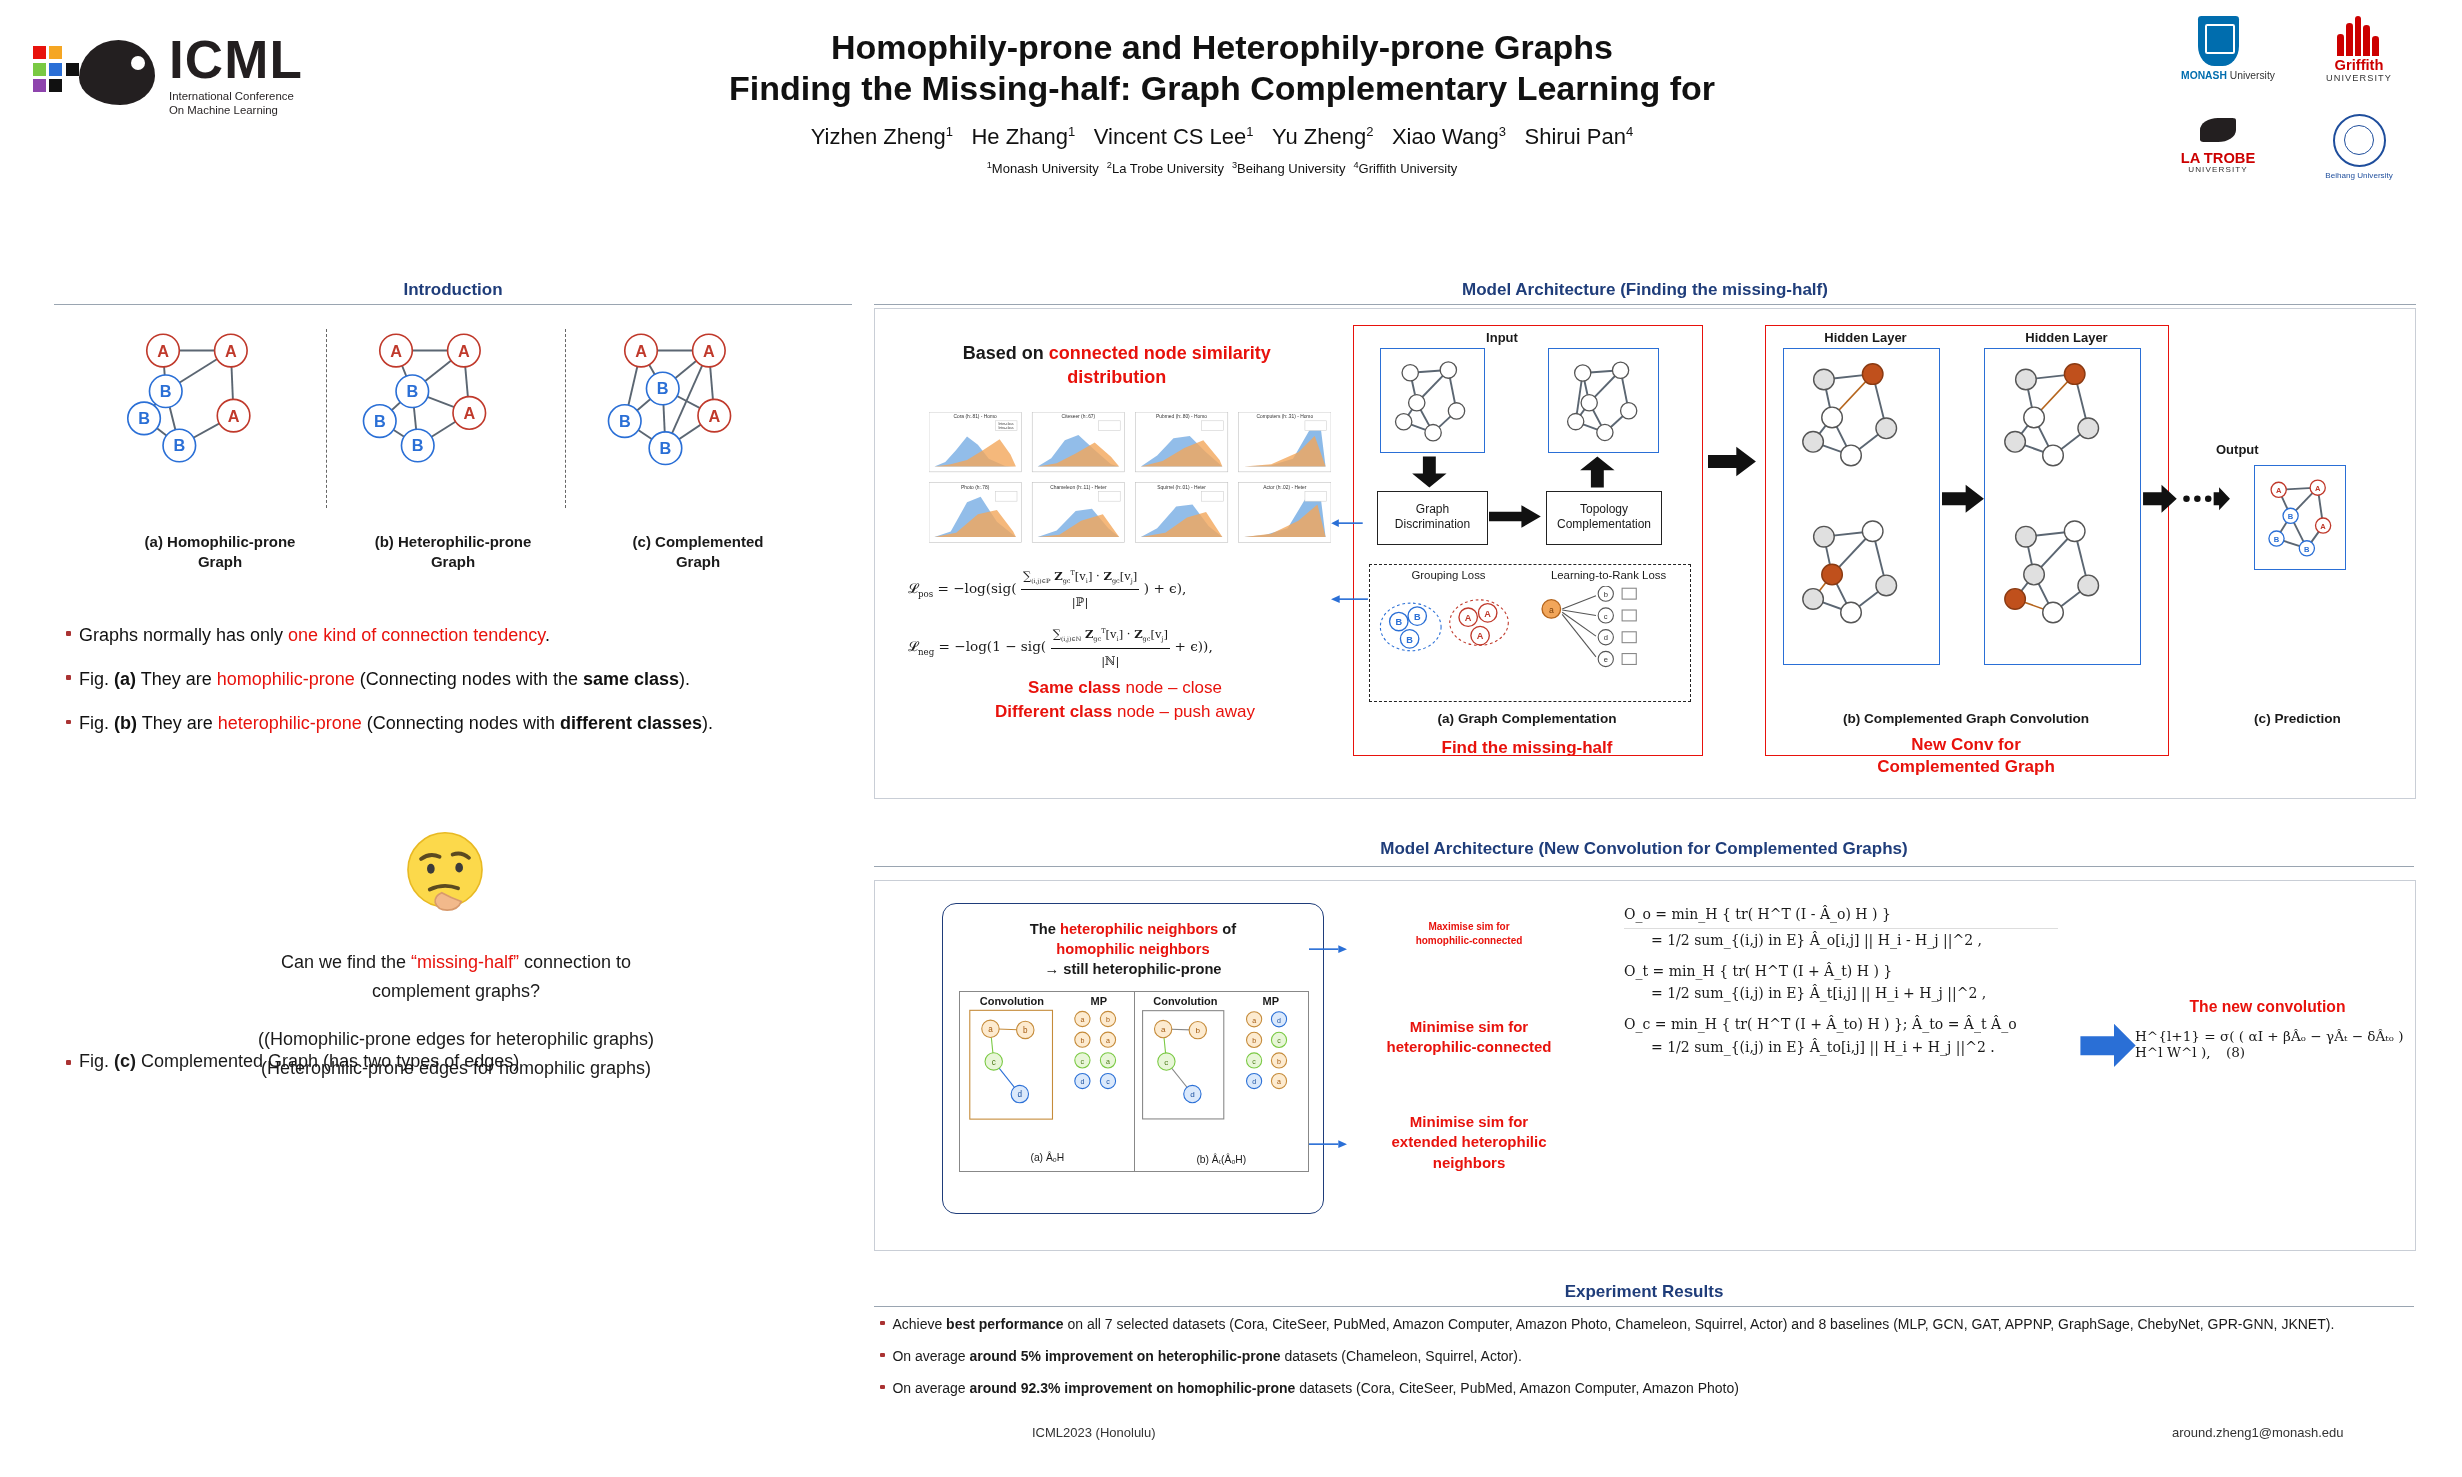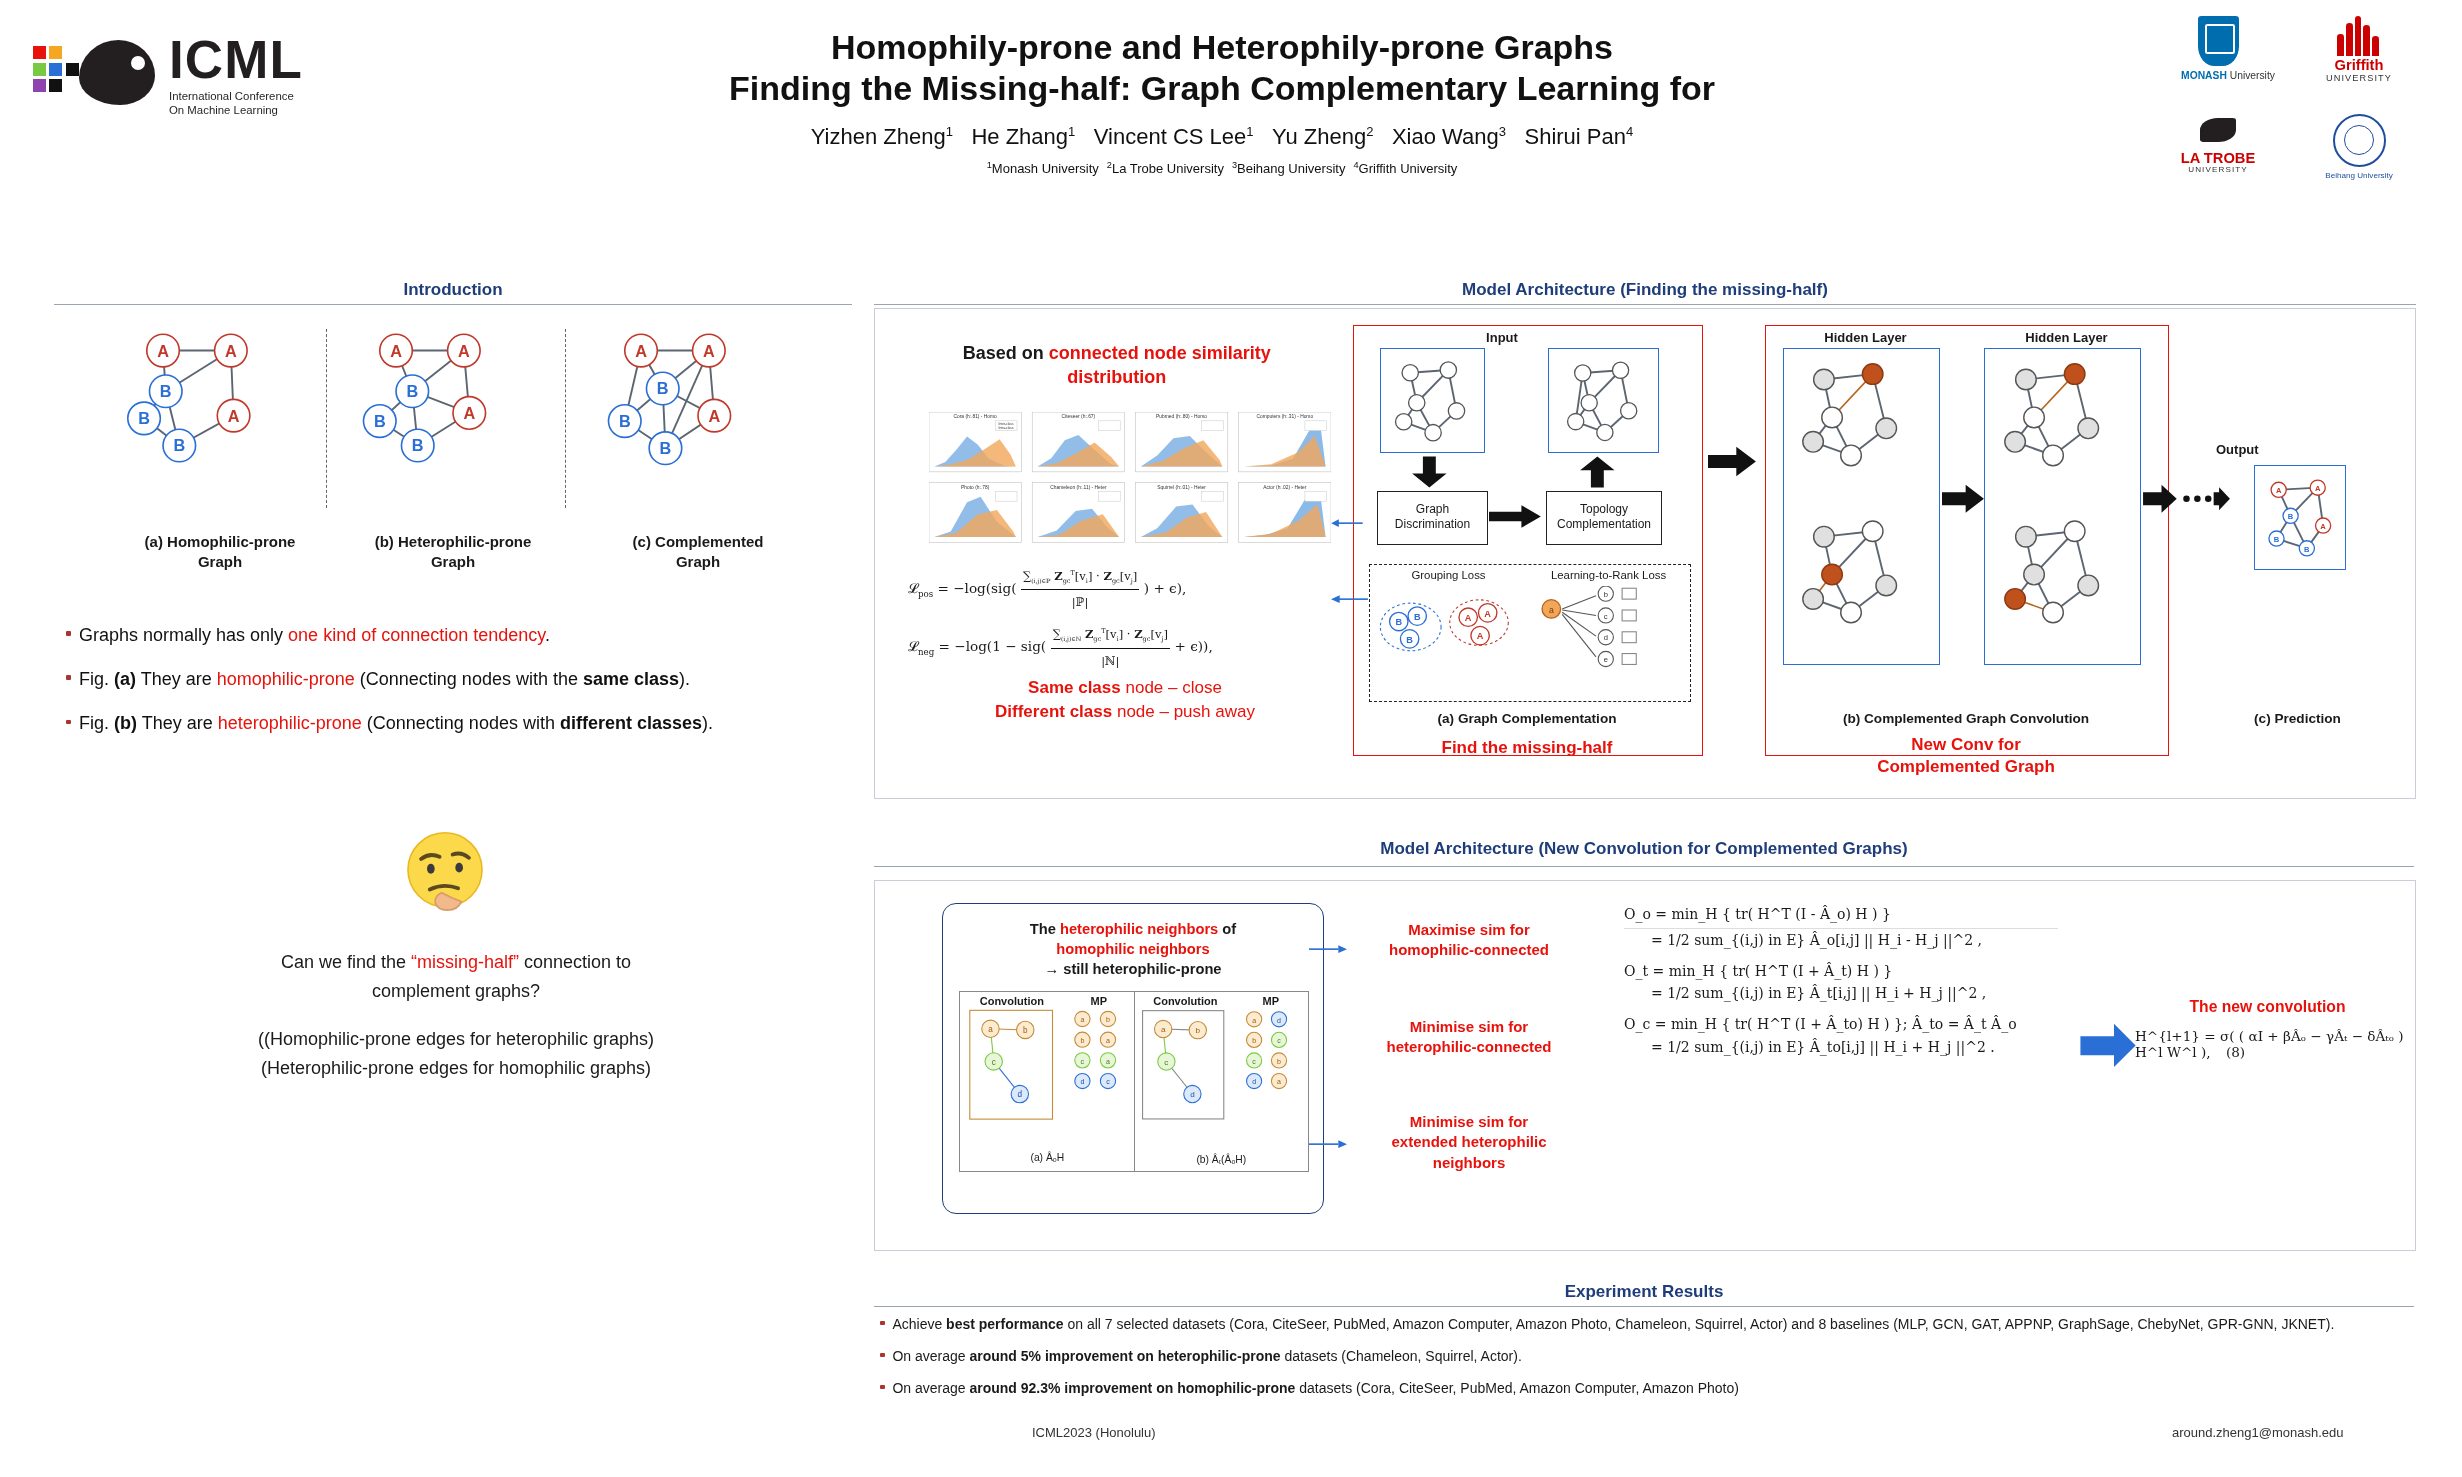--- a/index.html
+++ b/index.html
@@ -320,20 +320,23 @@
       <div>
         <span>Can we find the </span><span class="red">“missing-half”</span><span> connection to</span>
       </div>
       <div>complement graphs?</div>
       <div class="l2">
         <span>(</span><span style="display:inline">(Homophilic-prone edges for heterophilic graphs)</span>
       </div>
       <div>(Heterophilic-prone edges for homophilic graphs)</div>
     </div>
 
+    <div class="lastb">
+      <span>Fig. </span><span class="bld">(c)</span><span> Complemented Graph (has two types of edges)</span>
+    </div>
   </div>
 
   <div class="right-col">
 
     <div class="sec-title">Model Architecture (Finding the missing-half)</div>
     <div class="sec-rule"></div>
 
     <div class="panel arch-panel">
 
       <div class="lbl" style="left:16.3px;top:34px;width:451px;text-align:center;font-size:18px;font-weight:bold;">
@@ -788,21 +791,21 @@
                   <text x="266" y="104" font-size="13" text-anchor="middle" fill="#a35a10">b</text>
                 <circle cx="266" cy="136" r="14" fill="#fdebd0" stroke="#c58b3a" stroke-width="2"></circle>
                   <text x="266" y="142" font-size="13" text-anchor="middle" fill="#a35a10">a</text>
               </g>
             </svg>
             <div style="text-align:center;font-size:10.3px;margin-top:-2.2px;">(b) Âₜ(ÂₒH)</div>
           </div>
         </div>
       </div>
 
-      <div class="lbl" style="left:472px;top:39px;width:244px;text-align:center;font-size:15px;line-height:1.35;">
+      <div class="lbl" style="left:472px;top:39px;width:244px;text-align:center;font-size:10px;line-height:1.35;">
         <div class="redtxt">Maximise sim for</div>
         <div class="redtxt">homophilic-connected</div>
       </div>
       <div class="lbl" style="left:472px;top:136px;width:244px;text-align:center;font-size:15px;line-height:1.35;">
         <div class="redtxt">Minimise sim for</div>
         <div class="redtxt">heterophilic-connected</div>
       </div>
       <div class="lbl" style="left:472px;top:231px;width:244px;text-align:center;font-size:15px;line-height:1.35;">
         <div class="redtxt">Minimise sim for</div>
         <div class="redtxt">extended heterophilic</div>

